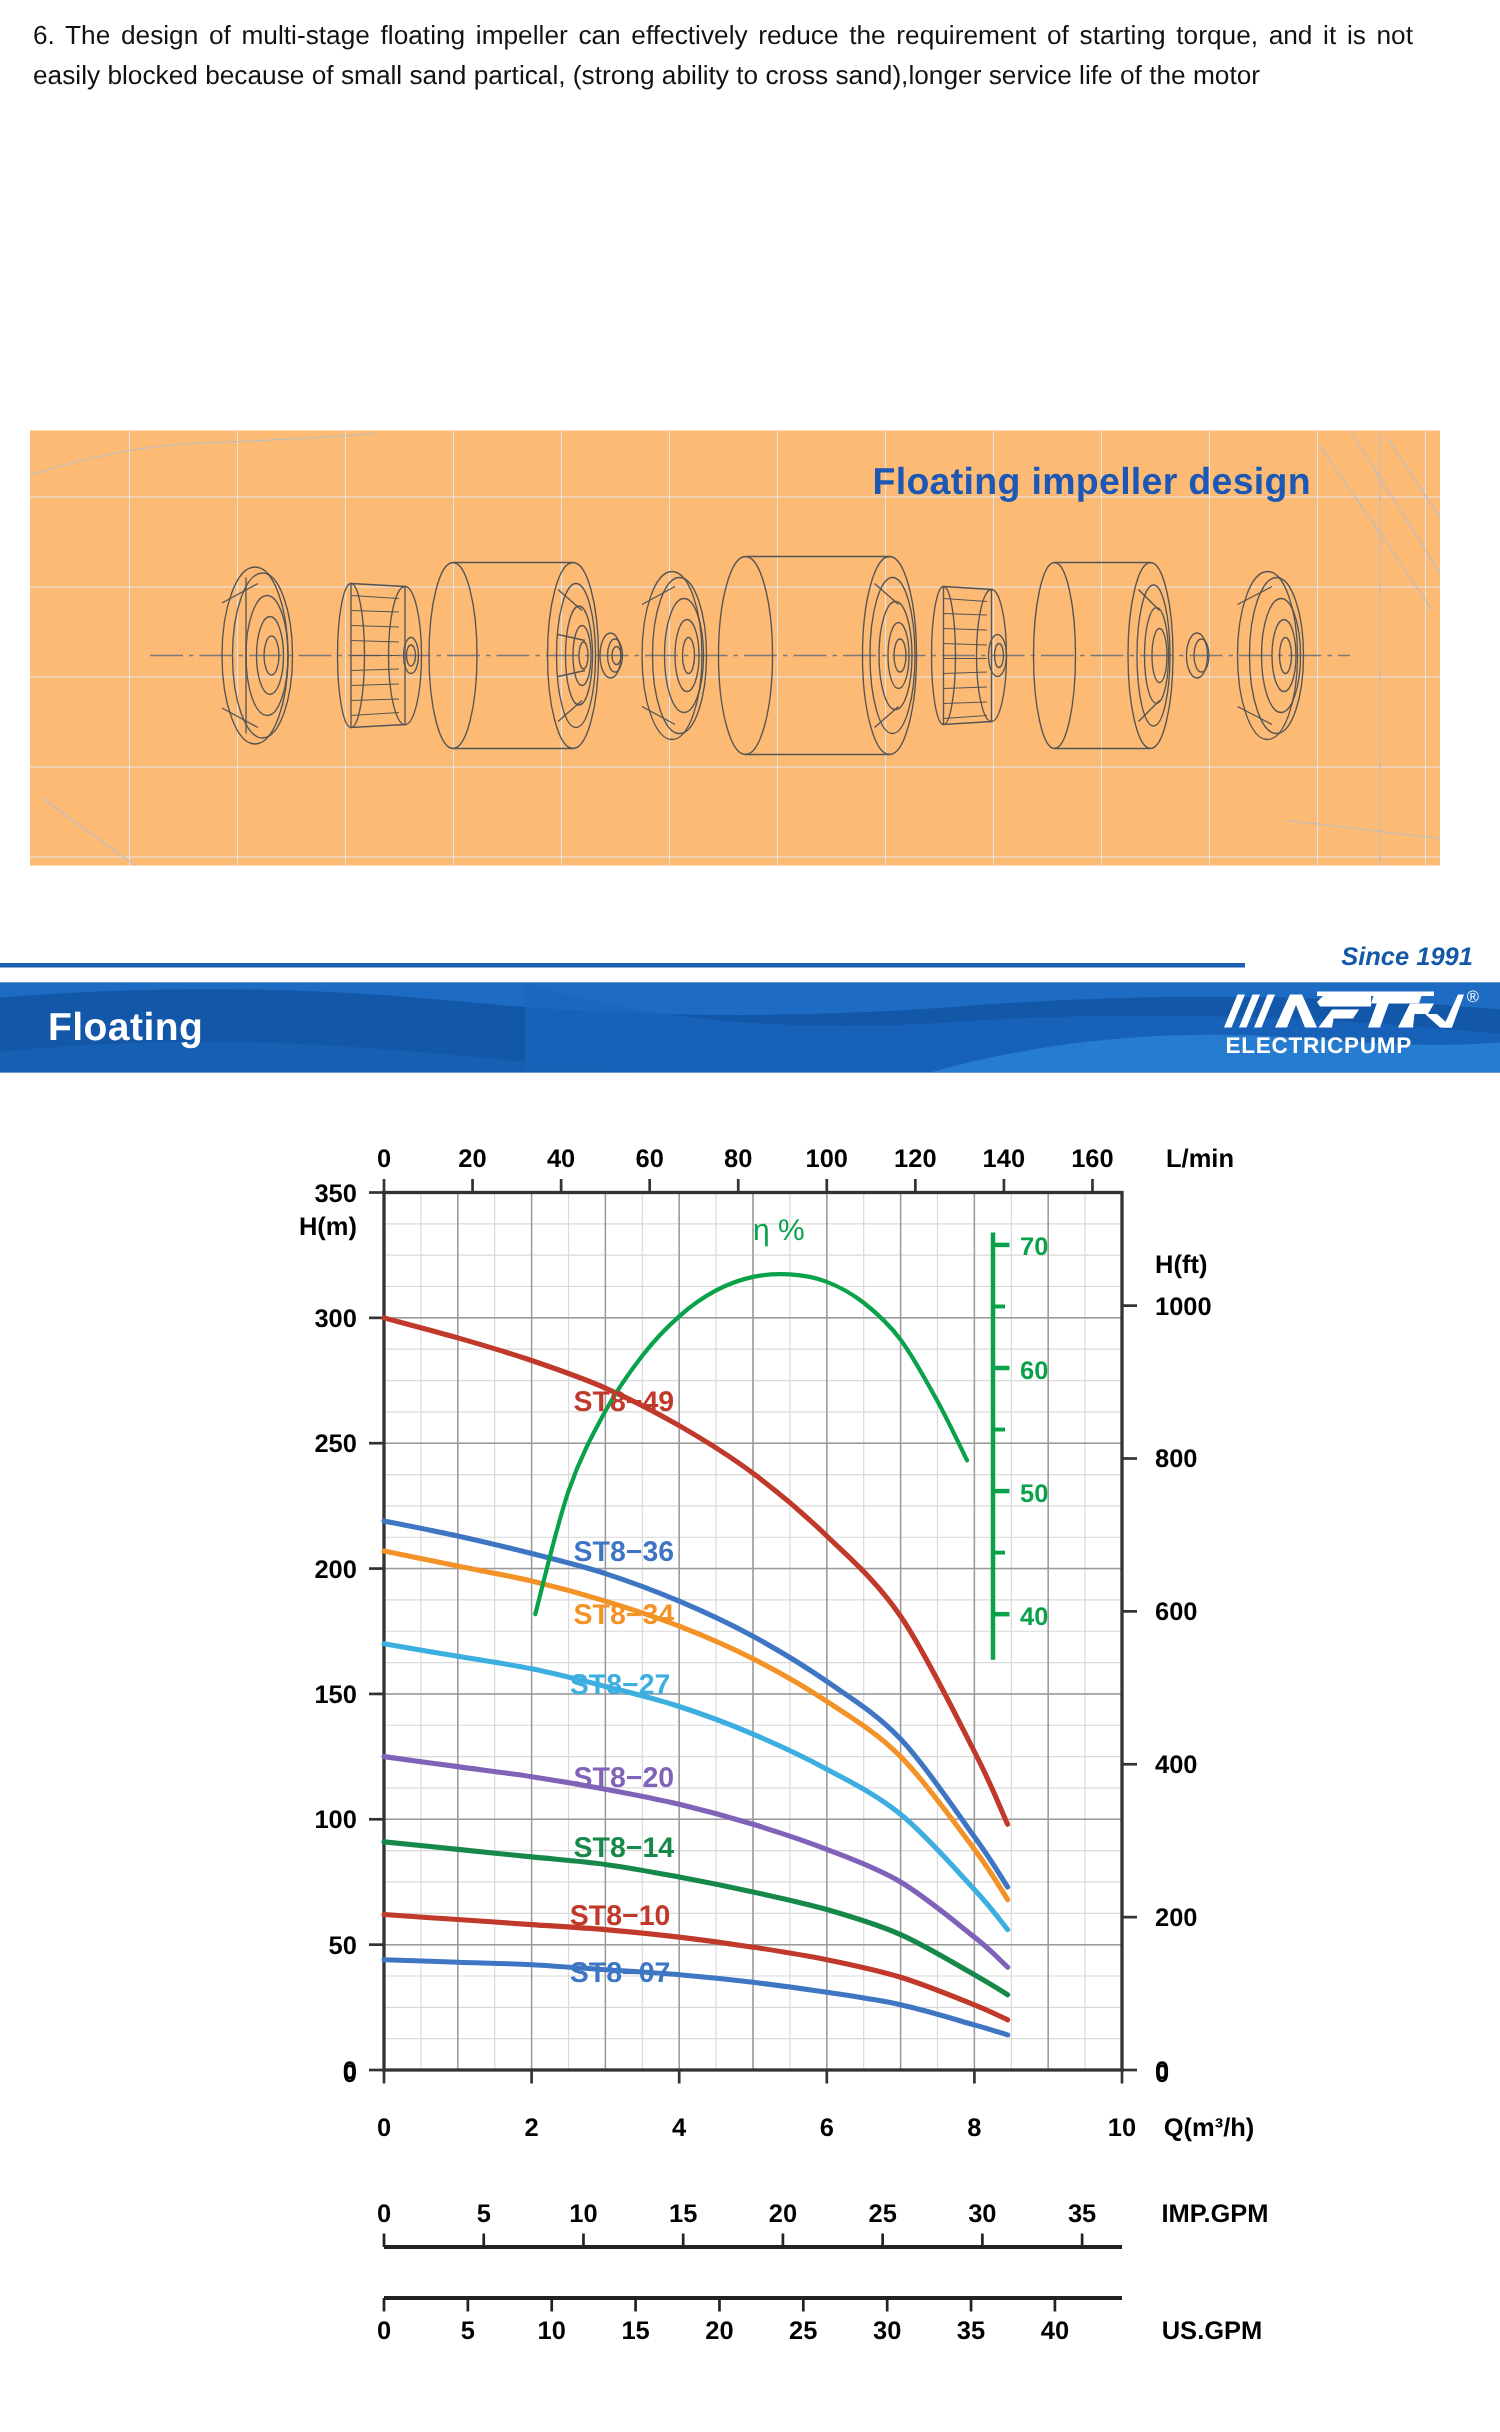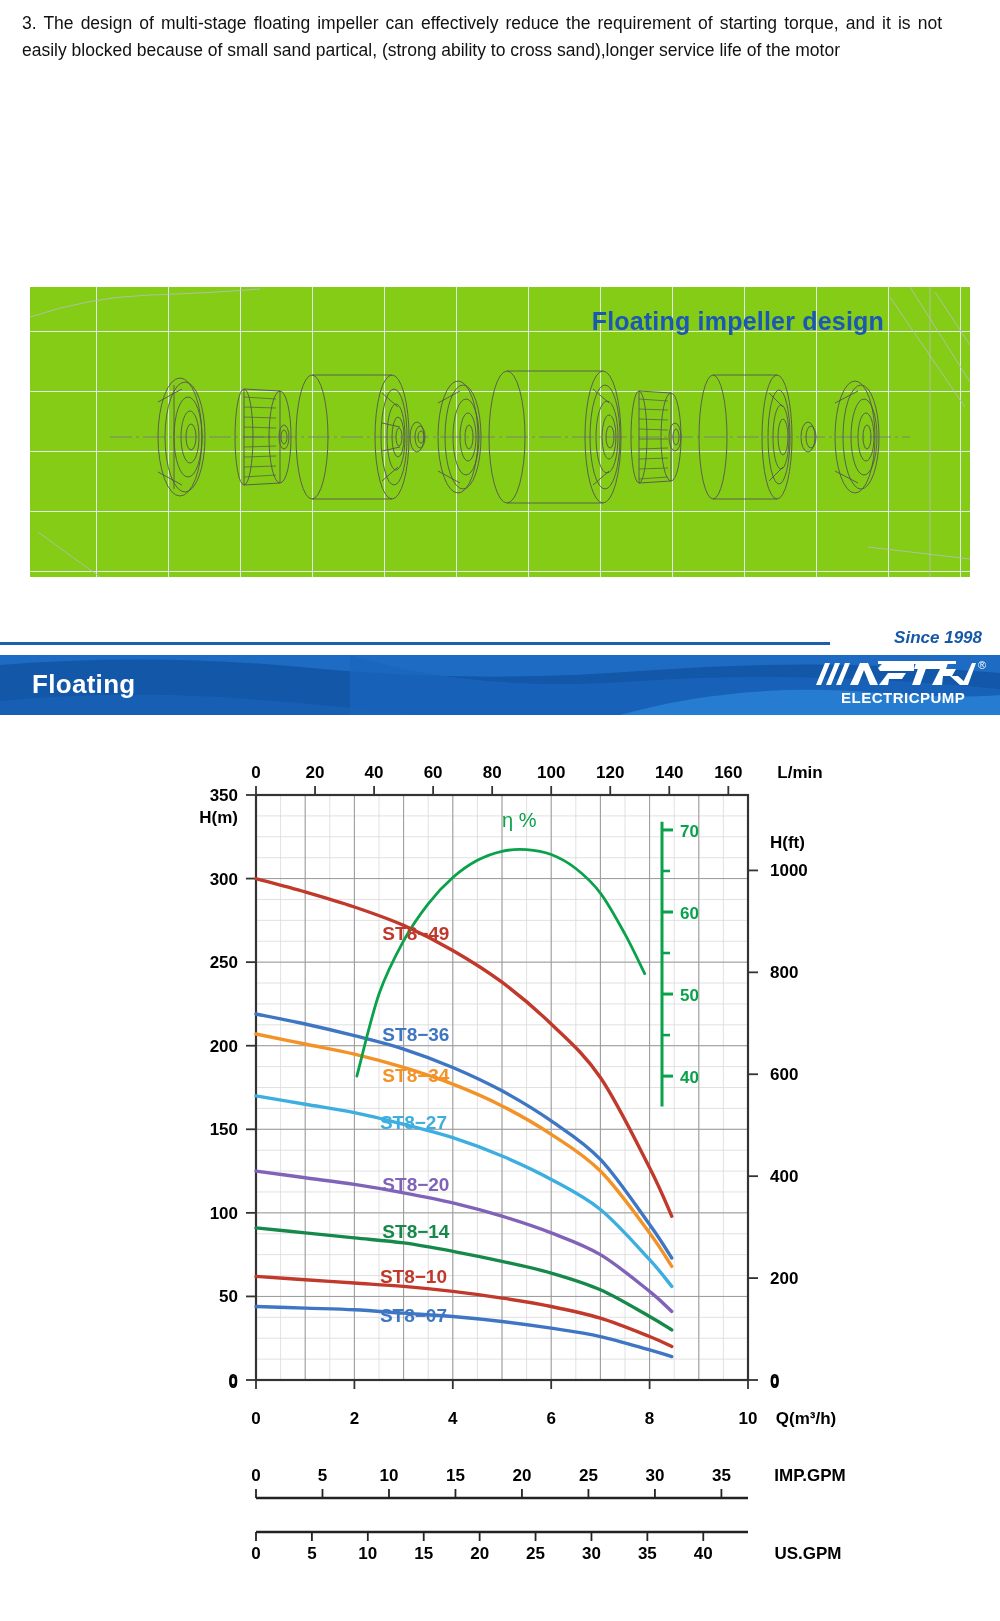--- a/index.html
+++ b/index.html
@@ -17,22 +17,22 @@
     font-size:30px;font-weight:400;color:#000;letter-spacing:.2px;
     line-height:1.2;margin:0 0 22px 0;
   }
   .feature-para{
     font-size:17.5px;line-height:1.55;color:#111;
     text-align:justify;text-justify:inter-word;
     margin:0 0 18px 0;width:920px;
   }
   
   .drawing{
-    position:absolute;left:30px;top:287px;width:940px;height:290px;
-    background:#84cc16;overflow:hidden;
+    position:absolute;left:20px;top:287px;width:940px;height:290px;
+    background:#fdba74;overflow:hidden;
   }
   .drawing .grid{position:absolute;inset:0;
     background-image:
       linear-gradient(to right, #e2e6ea 1px, transparent 1px),
       linear-gradient(to bottom, #e2e6ea 1px, transparent 1px);
     background-size:72px 60px;background-position:-6px -16px;
   }
   .drawing-title{
     position:absolute;right:86px;top:20px;
     font-size:25px;font-weight:bold;color:#1b57b5;
@@ -52,32 +52,32 @@
   }
   .banner svg{position:absolute;left:0;top:0;}
   .banner-title{
     position:absolute;left:32px;top:14px;
     font-size:26px;font-weight:bold;color:#fff;letter-spacing:.3px;
   }
   .logo{position:absolute;right:14px;top:4px;width:170px;height:54px;}
   .logo .mark{position:absolute;left:0;top:0;width:160px;height:30px;}
   .logo .reg{position:absolute;right:0;top:0px;color:#fff;font-size:11px;}
   .logo .sub{
-    position:absolute;left:25px;top:30px;
+    position:absolute;left:1px;top:30px;
     color:#fff;font-size:15px;font-weight:bold;letter-spacing:.5px;
   }
   
   .chart{position:absolute;left:0;top:740px;width:1000px;height:860px;}
   .chart svg{position:absolute;left:0;top:0;}
 </style>
 </head>
 <body>
 
 <div class="feature-wrap">
-  <p class="feature-para">3. The design of multi-stage floating impeller can effectively reduce the requirement of starting torque,  and it is not easily blocked because of small sand partical, (strong ability to cross sand),longer service life of the motor</p>
+  <p class="feature-para">6. The design of multi-stage floating impeller can effectively reduce the requirement of starting torque,  and it is not easily blocked because of small sand partical, (strong ability to cross sand),longer service life of the motor</p>
 </div>
 
 <div class="drawing">
   <div class="grid"></div>
   <svg width="940" height="290" viewBox="0 0 940 290">
     <g stroke="#555" fill="none" stroke-width="0.9">
 
       <g stroke="#b9bec6" stroke-width="0.8">
         <path d="M0 30 Q 60 10 120 8 T 230 2"></path>
         <path d="M8 245 L 70 290"></path>
@@ -206,21 +206,21 @@
         <path d="M-20 -34 L 3 -46"></path>
           <path d="M-20 34 L 3 46"></path>
       </g>
     </g>
   </svg>
   <div class="drawing-title">Floating impeller design</div>
 </div>
 
 <div class="since-row">
   <div class="since-line"></div>
-  <div class="since-text">Since 1998</div>
+  <div class="since-text">Since 1991</div>
 </div>
 
 <div class="banner">
   <svg width="1000" height="60" viewBox="0 0 1000 60">
     <rect x="0" y="0" width="1000" height="60" fill="#1257a8"></rect>
     <path d="M0 0 L 1000 0 L 1000 18 Q 820 2 640 16 Q 470 29 300 12 Q 150 -2 0 10 Z" fill="#1f6ec4" opacity="0.9"></path>
     <path d="M350 0 Q 470 38 640 26 Q 800 15 1000 34 L 1000 60 L 350 60 Z" fill="#1a66bd" opacity="0.75"></path>
     <path d="M620 60 Q 740 26 880 38 Q 950 44 1000 40 L 1000 60 Z" fill="#2b86d8" opacity="0.75"></path>
     <path d="M0 46 Q 120 34 250 44 Q 330 50 420 60 L 0 60 Z" fill="#1a63b8" opacity="0.7"></path>
   </svg>

